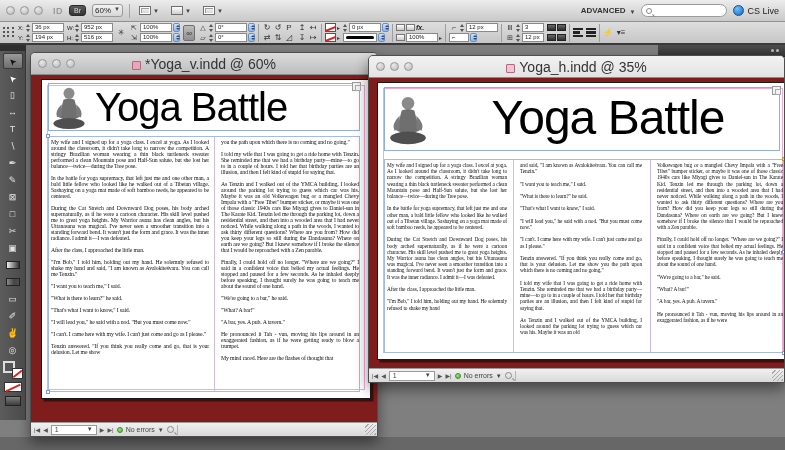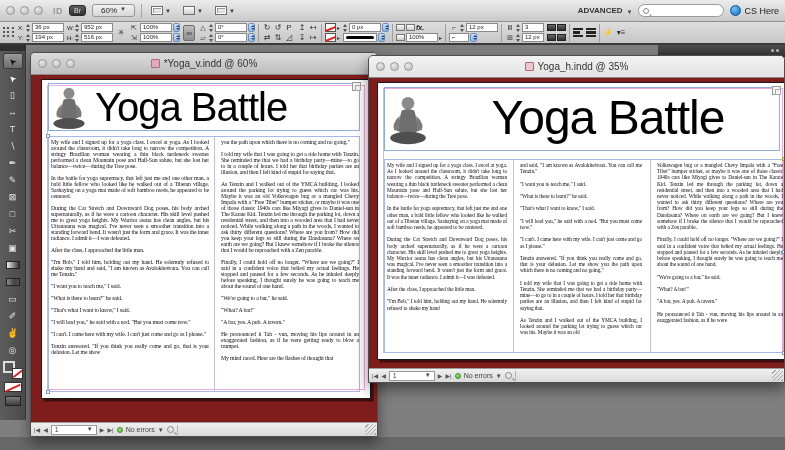--- a/index.html
+++ b/index.html
@@ -8,21 +8,21 @@
   .screen { position:absolute; inset:0; }
 
   
   .appbar { position:absolute; left:0; top:0; width:785px; height:22px;
     background:linear-gradient(#ececec,#c9c9c9); border-bottom:1px solid #8f8f8f;
     display:flex; align-items:center; padding:0 6px; gap:6px; z-index:6; }
   .traffic { display:flex; gap:5px; margin-right:4px; }
   .tl { width:9px; height:9px; border-radius:50%; background:radial-gradient(circle at 35% 30%, #e9e9e9, #b9b9b9); border:1px solid #979797; }
   .id-logo { font-size:9px; font-weight:bold; color:#9a9a9a; letter-spacing:0.5px; }
   .br-btn { background:linear-gradient(#5a5a5a,#333); color:#ddd; font-size:7px; border:1px solid #2a2a2a; border-radius:3px; padding:1px 4px; }
-  .zoomctl { display:flex; align-items:flex-start; gap:3px; font-size:8px; color:#222; background:linear-gradient(#f3f3f3,#d6d6d6); border:1px solid #9a9a9a; border-radius:3px; padding:1px 8px; }
+  .zoomctl { display:flex; align-items:flex-start; gap:3px; font-size:8px; color:#222; background:linear-gradient(#f3f3f3,#d6d6d6); border:1px solid #9a9a9a; border-radius:3px; padding:1px 2px; }
   .mini-arr { font-size:6px; color:#444; }
   .vsep { width:1px; height:14px; background:#a5a5a5; }
   .viewbtn { display:flex; align-items:center; gap:2px; padding:1px 3px; }
   .vb-ic { width:12px; height:9px; border:1px solid #6e6e6e; background:linear-gradient(#fdfdfd,#cfcfcf); }
   .vb-ic.inner { box-shadow:inset 0 0 0 1px #fff, inset 2px 2px 0 #9c9c9c; }
   .spacer { flex:1; }
   .workspace { display:flex; align-items:flex-end; gap:4px; font-size:8px; font-weight:bold; color:#333; }
   .searchbox { width:86px; height:13px; background:#fff; border:1px solid #9a9a9a; border-radius:7px; display:flex; align-items:center; padding:0 4px; }
   .mag { width:6px; height:6px; border:1px solid #8a8a8a; border-radius:50%; position:relative; }
   .mag::after { content:""; position:absolute; width:3px; height:1px; background:#8a8a8a; transform:rotate(45deg); left:5px; top:6px; }
@@ -83,21 +83,21 @@
   .dockstrip { position:absolute; left:658px; top:45px; width:127px; height:12px; background:linear-gradient(#4c4c4c,#353535); border-bottom:1px solid #222; z-index:1; }
   .dockstrip i { position:absolute; right:6px; top:4px; width:3px; height:3px; background:#bbb; border-radius:50%; }
   .dockstrip i.d2 { right:11px; }
 
   
   .window { position:absolute; border:1px solid #4e4e4e; border-radius:5px 5px 0 0; box-shadow:0 6px 14px rgba(0,0,0,0.45); background:#aaa; }
   .titlebar { height:22px; border-radius:4px 4px 0 0; border-bottom:1px solid #8a8a8a;
     display:flex; align-items:center; padding:0 7px; position:relative; }
   .titlebar.active { background:linear-gradient(#dcdcdc,#bdbdbd); }
   .titlebar.inactive { background:linear-gradient(#f2f2f2,#e3e3e3); }
-  .title-center { position:absolute; left:0; right:0; text-align:center; font-size:10px; color:#333; }
+  .title-center { position:absolute; left:0; right:0; text-align:center; font-size:14px; color:#333; }
   .doc-ic { display:inline-block; width:9px; height:9px; background:#e7a7b8; border:1px solid #b06a80; border-radius:1px; vertical-align:-1px; margin-right:4px; }
   .winbody { position:absolute; left:0; right:0; top:22px; bottom:14px; background:#7f1d1d; overflow:hidden; }
   .statusbar { position:absolute; left:0; right:0; bottom:0; height:14px; background:linear-gradient(#f0f0f0,#d9d9d9);
     border-top:1px solid #9a9a9a; display:flex; align-items:center; font-size:7px; color:#444; padding:0 3px; gap:3px; }
   .nav-g { font-size:6px; color:#555; }
   .pagebox { width:46px; height:10px; background:#fff; border:1px solid #999; font-size:7px; line-height:9px; padding:0 3px; display:flex; justify-content:space-between; align-items:center; }
   .pf-dot { width:6px; height:6px; border-radius:50%; background:radial-gradient(circle at 35% 30%, #9ae37e, #53b13a); border:1px solid #3f8c2c; }
   .sb-sep { width:1px; height:10px; background:#b5b5b5; }
   .sb-zoomic { width:7px; height:7px; border:1px solid #8a8a8a; border-radius:50%; position:relative; }
   .sb-zoomic::after { content:""; position:absolute; left:6px; top:6px; width:3px; height:1px; background:#8a8a8a; transform:rotate(45deg); }
@@ -150,21 +150,21 @@
     <div class="spacer"></div>
     <div class="workspace">
       <span>ADVANCED</span>
       <span class="mini-arr">▼</span>
     </div>
     <div class="searchbox">
       <span class="mag"></span>
     </div>
     <div class="cslive">
       <span class="swirl"></span>
-      <span>CS Here</span>
+      <span>CS Live</span>
     </div>
   </div>
 
   <div class="controlbar">
     <div class="proxy">
       <i></i>
         <i></i>
         <i></i>
         <i></i>
         <i></i>

